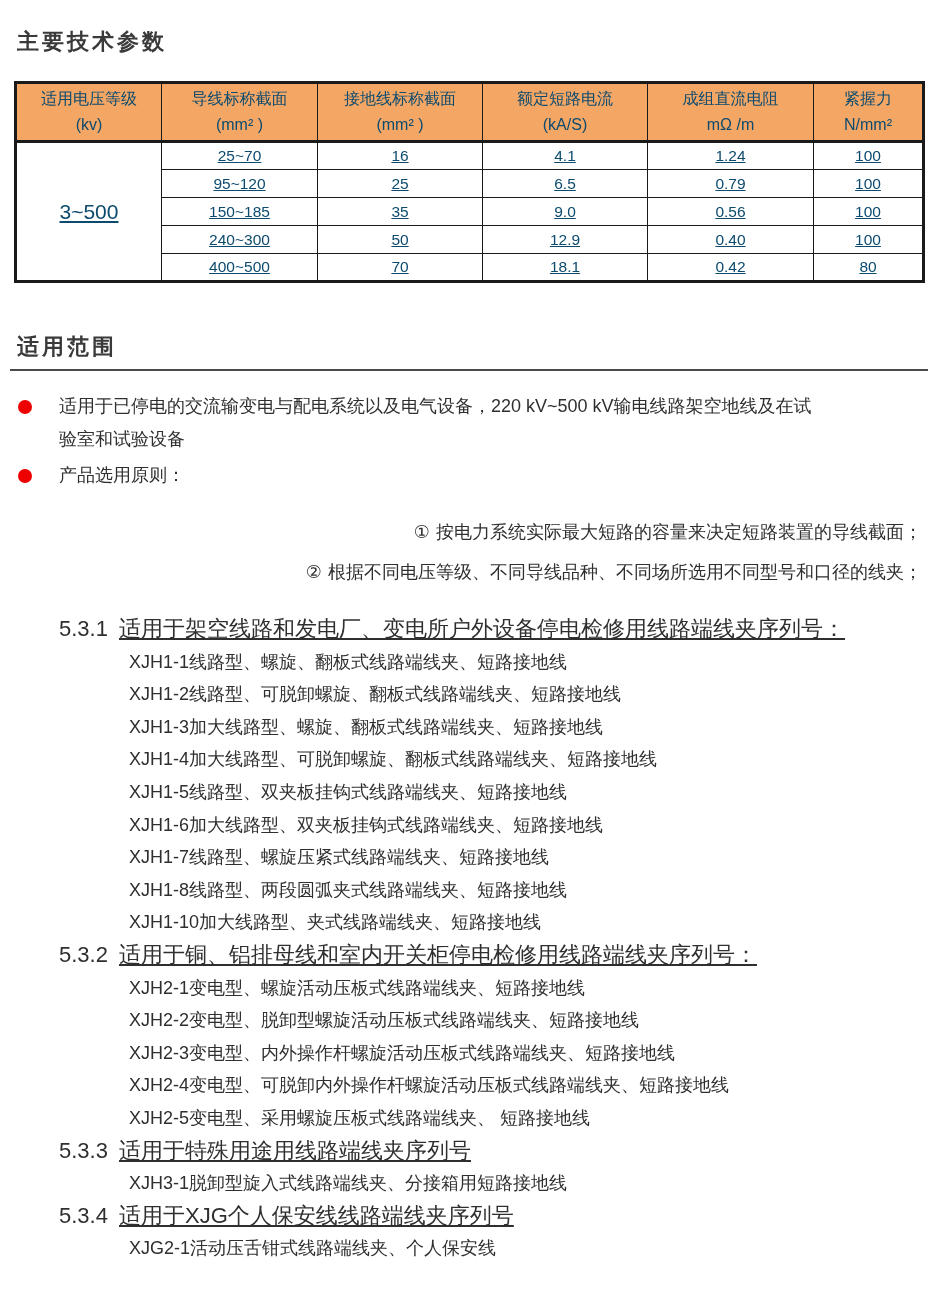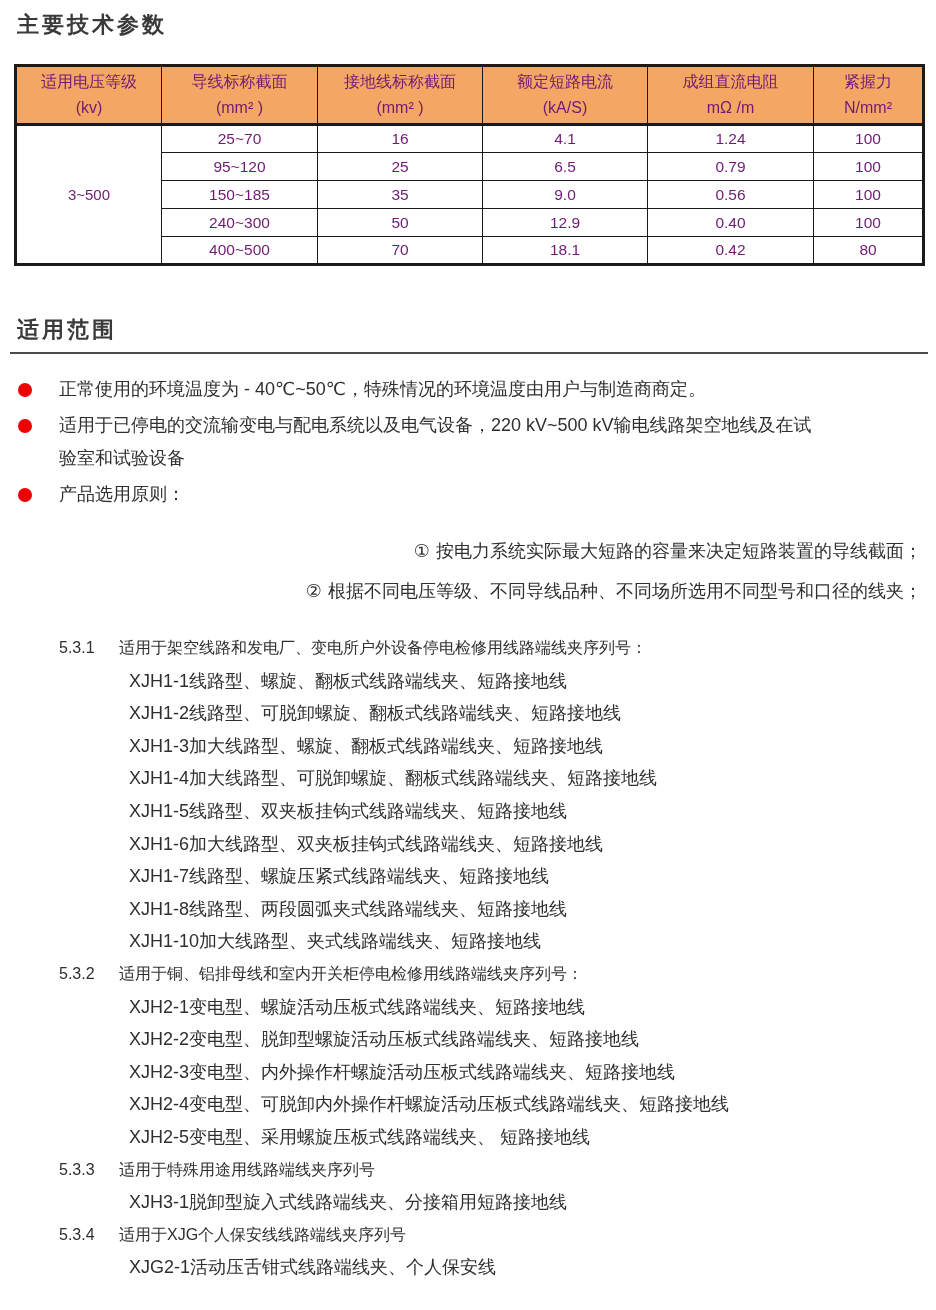--- a/index.html
+++ b/index.html
@@ -15,49 +15,49 @@
     font-family:"Liberation Sans","DejaVu Sans",sans-serif;
     color:var(--ink);
     position:relative;
   }
   .page{width:936px;min-height:1310px;padding:8px 14px 20px 14px;}
 
   h1.doc-title, h2.doc-title{
     font-size:22px;font-weight:bold;color:#3A3A3A;
     letter-spacing:3px;padding-left:3px;
   }
-  h1.doc-title{margin-top:2px;}
+  h1.doc-title{margin-top:19px;}
 
   
   table.tech{
     border-collapse:collapse;table-layout:fixed;
     width:908px;margin-top:24px;
     border:3px solid var(--line);
-    font-size:16px;color:#701a75;
+    font-size:16px;color:#0c4a6e;
   }
   table.tech col.c1{width:146px;}
   table.tech col.c2{width:156px;}
   table.tech col.c3{width:165px;}
   table.tech col.c4{width:165px;}
   table.tech col.c5{width:166px;}
   table.tech col.c6{width:110px;}
   table.tech th{
     background:var(--orange);
     border:1px solid var(--line);
     border-bottom:3px solid var(--line);
     font-weight:normal;height:58px;
     text-align:center;vertical-align:middle;
     line-height:26px;padding:2px 0;
   }
   table.tech td{
     border:1px solid var(--line);
     text-align:center;vertical-align:middle;
-    height:28px;font-size:15.5px;
-  }
-  table.tech td.vspan{font-size:15px;}
+    height:28px;font-size:15.5px;text-decoration:underline;
+  }
+  table.tech td.vspan{font-size:21px;}
 
   
   h2.doc-title{margin-top:49px;}
   .rule{
     margin-top:7px;margin-left:-4px;
     width:918px;border-top:2px solid #4A4A4A;height:0;
   }
 
   .bullets{margin-top:19px;}
   .bullet{
@@ -72,21 +72,21 @@
   .bullet .btxt{white-space:pre-line;}
 
   .principles{margin-top:24px;text-align:right;}
   .principle{
     padding-left:46px;font-size:18px;line-height:33px;margin-bottom:7px;
   }
   .principle .marker{margin-right:6px;}
 
   .series{margin-top:24px;}
   .sec-head{
-    padding-left:45px;font-size:16px;line-height:32.6px;
+    padding-left:45px;font-size:22px;line-height:32.6px;text-decoration:underline;
   }
   .sec-head .sec-num{display:inline-block;min-width:60px;}
   .sec-item{
     padding-left:115px;font-size:18px;line-height:32.6px;
   }
 </style>
 </head>
 <body>
 
 <div class="page">
@@ -169,24 +169,20 @@
       </tr>
     </tbody>
   </table>
 
   <h2 class="doc-title">适用范围</h2>
   <div class="rule"></div>
 
   <div class="bullets">
     <div class="bullet">
       <span class="dot"></span>
-      <span class="btxt">正常使用的环境温度为 - 40℃~50℃，特殊情况的环境温度由用户与制造商商定。</span>
-    </div>
-    <div class="bullet">
-      <span class="dot"></span>
       <span class="btxt">适用于已停电的交流输变电与配电系统以及电气设备，220 kV~500 kV输电线路架空地线及在试
 验室和试验设备</span>
     </div>
     <div class="bullet">
       <span class="dot"></span>
       <span class="btxt">产品选用原则：</span>
     </div>
   </div>
 
   <div class="principles">

